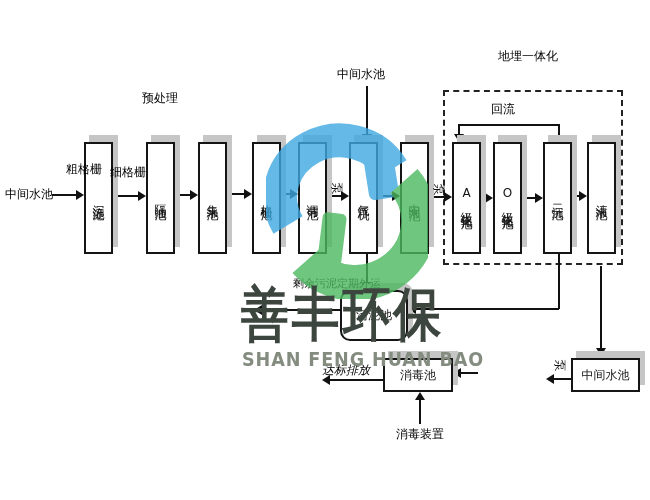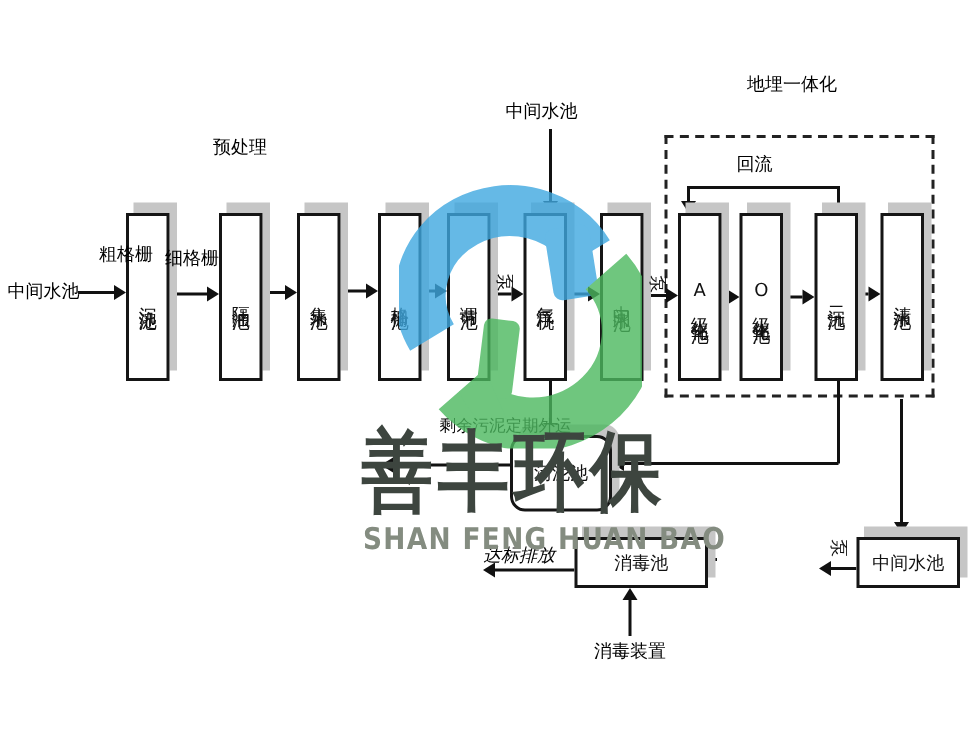--- a/index.html
+++ b/index.html
@@ -105,21 +105,21 @@
   <div class="tank" style="left:543px;">
       <span>二沉池</span>
     </div>
   <div class="tank" style="left:587px;">
       <span>清水池</span>
     </div>
 
   <div class="hbox" style="left:340px;top:290px;width:68px;height:51px;border-radius:10px;">
       <span>污泥池</span>
     </div>
-  <div class="hbox" style="left:383px;top:358px;width:89px;">
+  <div class="hbox" style="left:383px;top:358px;width:70px;">
       <span>消毒池</span>
     </div>
   <div class="hbox" style="left:571px;top:358px;width:69px;">
       <span>中间水池</span>
     </div>
 
   <div class="hl r" style="left:52px;top:194px;width:24px;"></div>
   <div class="hl r" style="left:115px;top:195px;width:23px;"></div>
   <div class="hl r" style="left:177px;top:194px;width:13px;"></div>
   <div class="hl r" style="left:231px;top:193px;width:13px;"></div>

